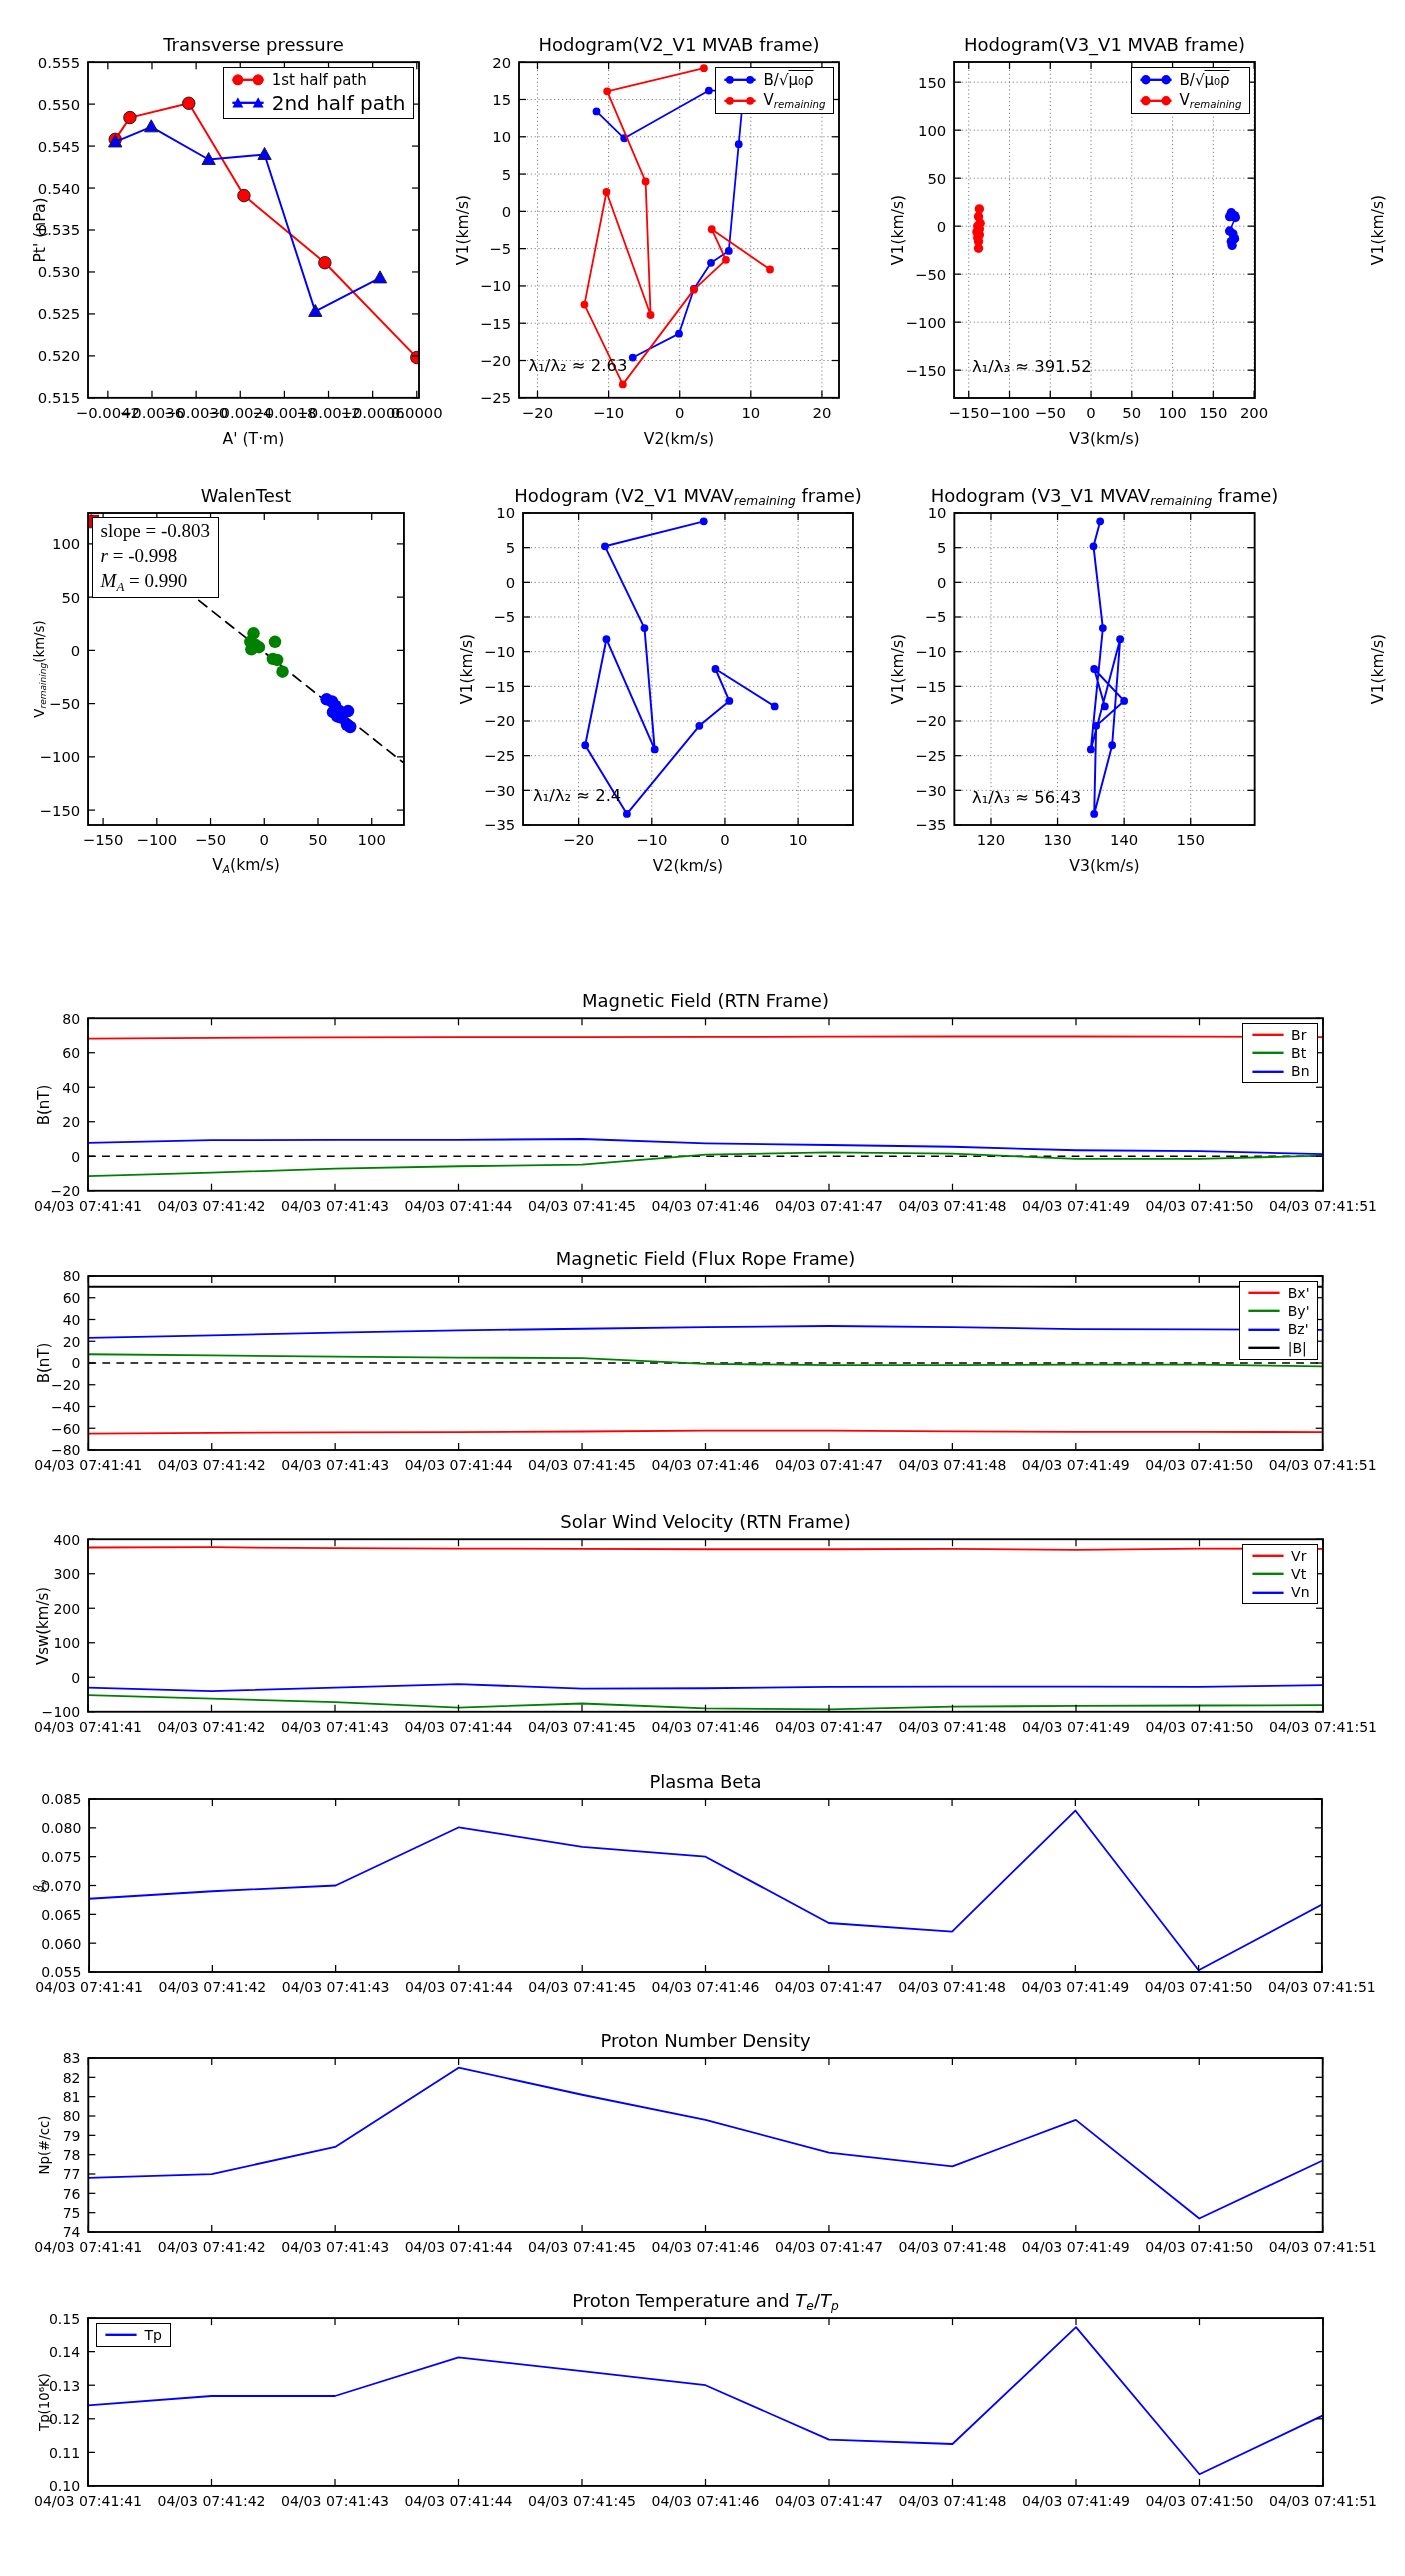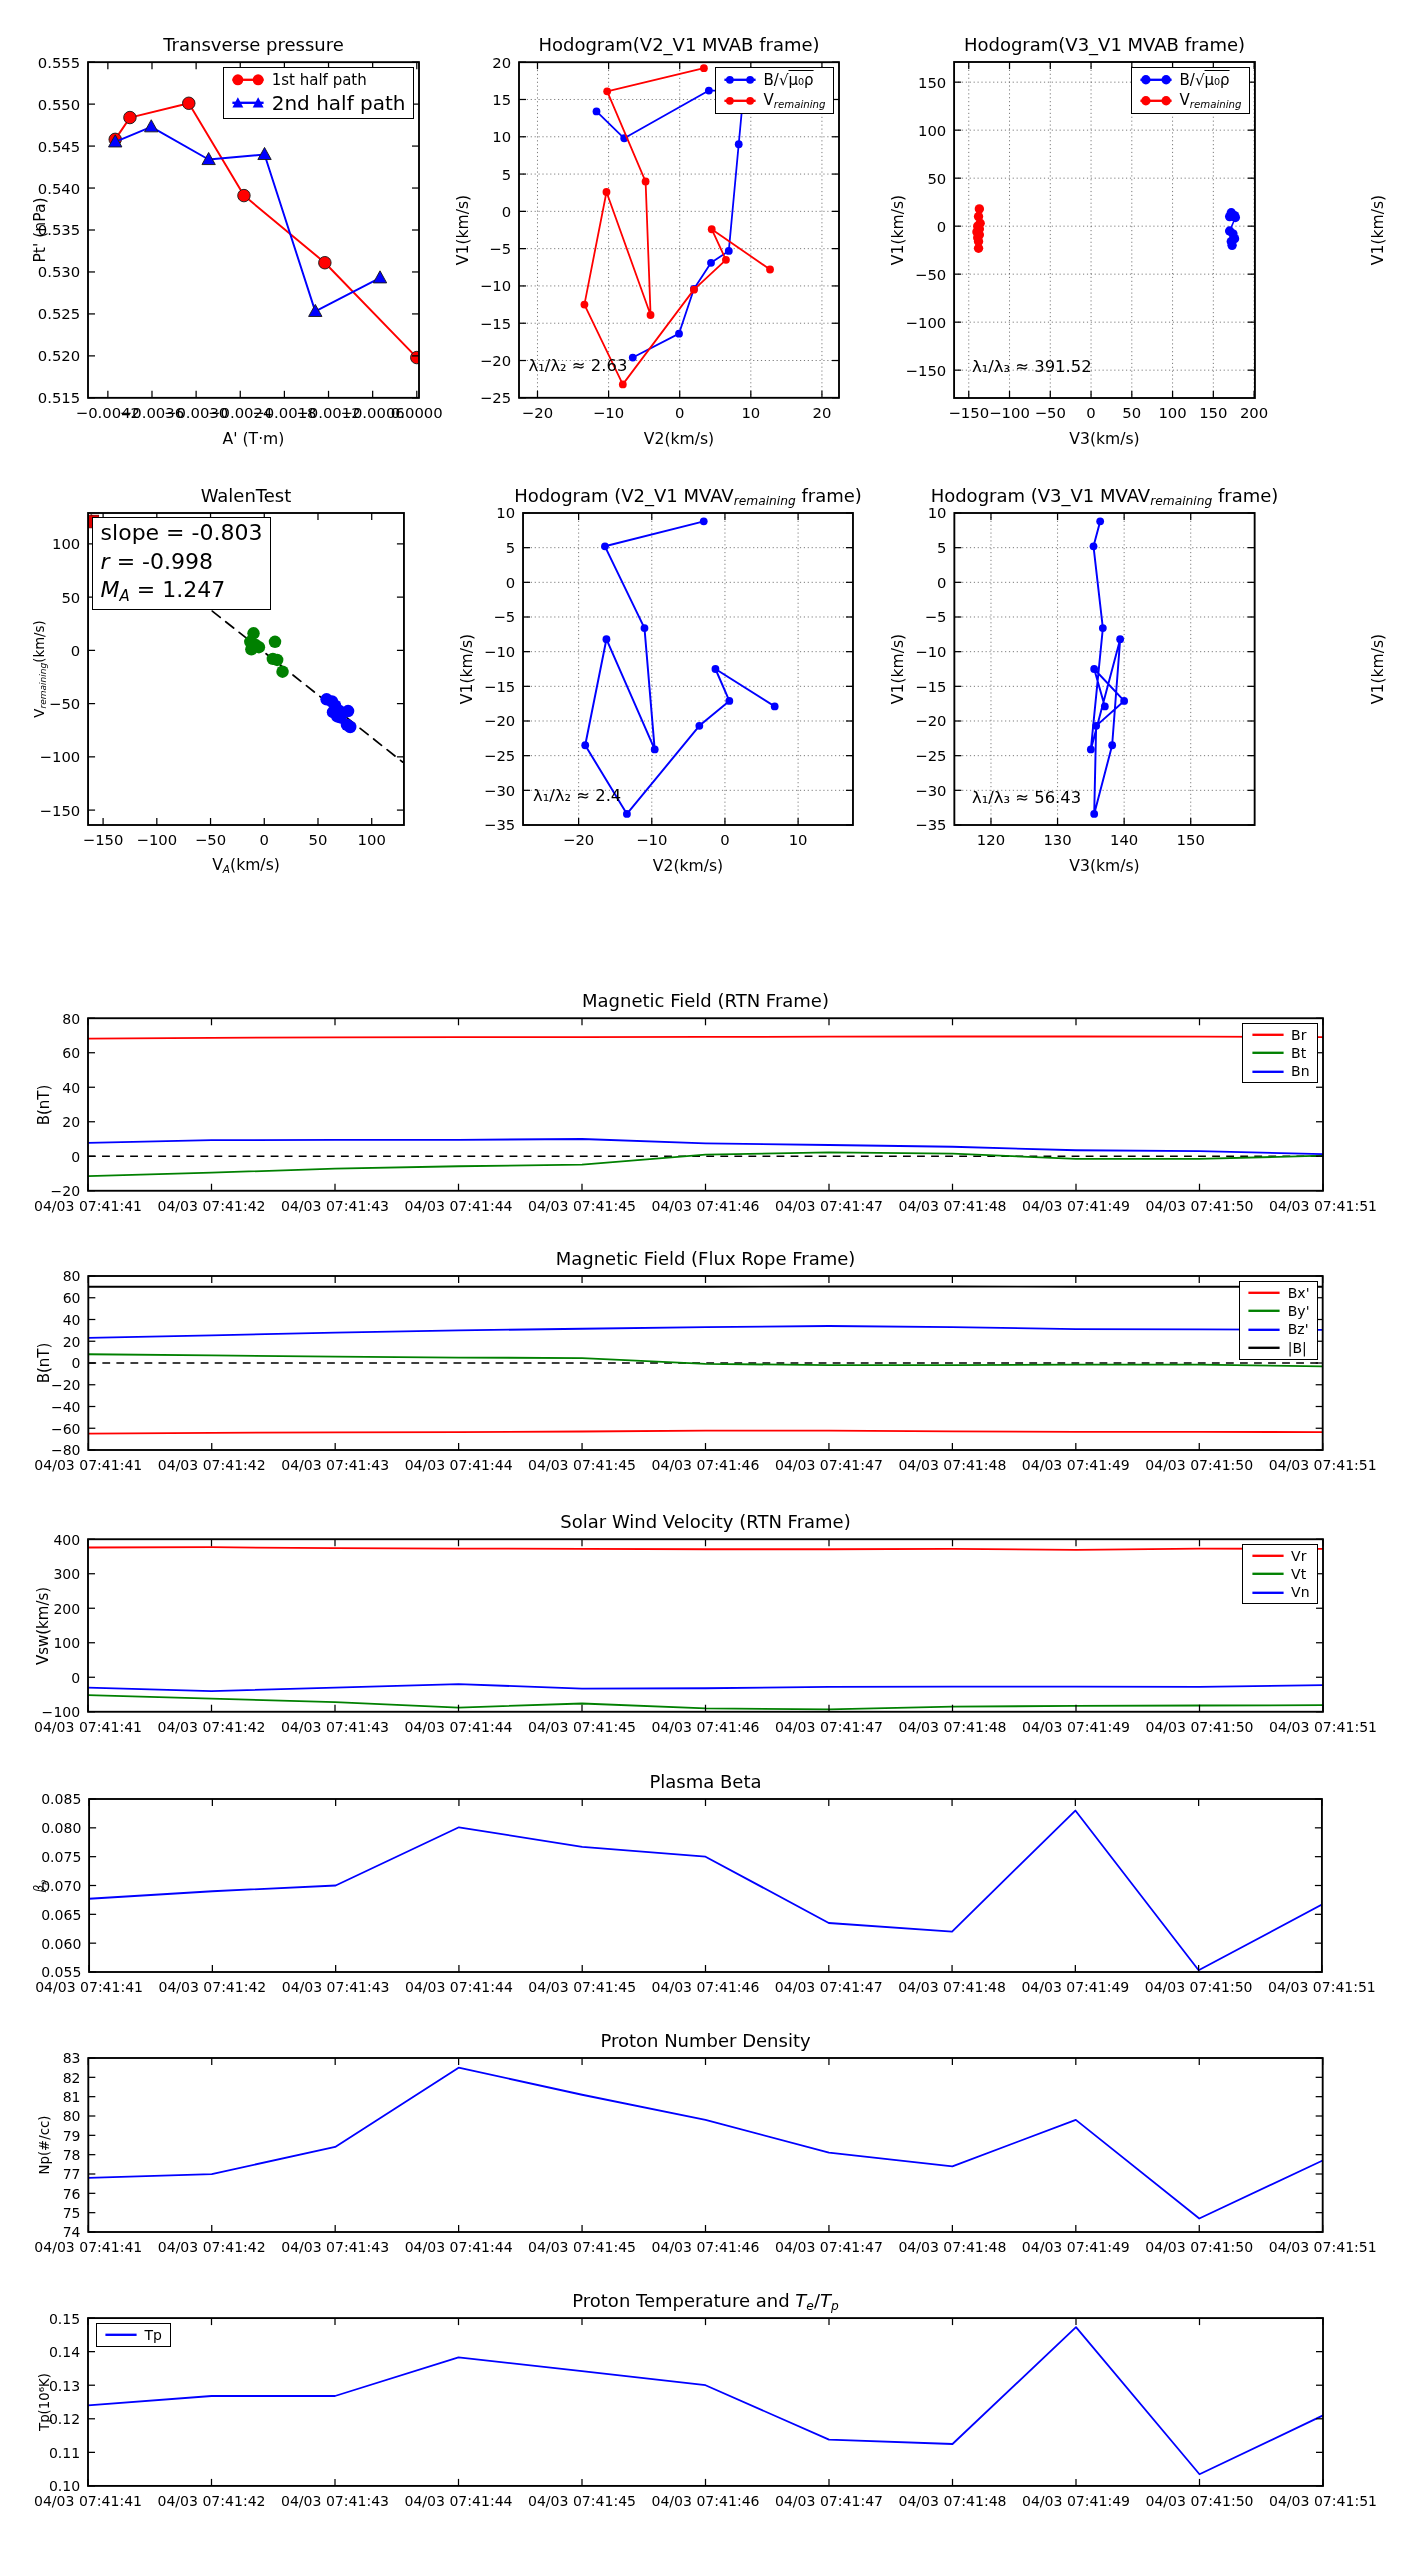--- a/index.html
+++ b/index.html
@@ -9,21 +9,21 @@
   .plot-svg{position:absolute;left:0;top:0;overflow:visible;}
   .plot-title{position:absolute;left:50%;transform:translateX(-50%);white-space:nowrap;
               font-size:18px;color:#000;}
   .x-label{position:absolute;left:50%;transform:translateX(-50%);white-space:nowrap;font-size:15.6px;}
   .y-label{position:absolute;top:50%;white-space:nowrap;font-size:15.6px;
            transform:translate(-50%,-50%) rotate(-90deg);}
   .legend{position:absolute;background:#fff;border:1.4px solid #000;padding:3.1px 7.8px 3.1px 6.2px;
           display:flex;flex-direction:column;gap:2.3px;z-index:5;}
   .legend-item{display:flex;align-items:center;gap:5.5px;font-size:15px;white-space:nowrap;}
   .annot{position:absolute;font-size:16.4px;white-space:nowrap;z-index:4;}
-  .annot.boxed{background:#fff;border:1.6px solid #000;padding:1.6px 7.8px;font-size:22px;line-height:1.3;}
+  .annot.boxed{background:#fff;border:1.6px solid #000;padding:1.6px 7.8px;font-size:19px;line-height:1.3;font-family:Liberation Serif, serif;}
   .sub{font-size:0.68em;font-style:italic;vertical-align:-0.28em;}
   .ital{font-style:italic;}
   .oline{text-decoration:overline;}
   .side-label{position:absolute;white-space:nowrap;font-size:15.6px;
               transform:translate(-50%,-50%) rotate(-90deg);}
 </style>
 </head>
 <body>
 
 <div class="page">
@@ -443,21 +443,21 @@
           <text x="-10" y="114.84982935153585" text-anchor="end" font-size="19" fill="#000">50</text>
           <text x="-10" y="46.590443686006836" text-anchor="end" font-size="19" fill="#000">100</text>
         </g>
       </svg>
       <div class="plot-title" style="top: -28px;"><span>WalenTest</span></div>
       <div class="x-label" style="bottom: -50px;"><span>V</span><span class="sub">A</span><span>(km/s)</span></div>
       <div class="y-label" style="left: -48px; font-size: 13.3px;"><span>V</span><span class="sub">remaining</span><span>(km/s)</span></div>
       <div class="annot boxed" style="left: 3.8px; top: 3.7px;">
         <div><span>slope = -0.803</span></div>
         <div><span class="ital">r</span><span> = -0.998</span></div>
-        <div><span class="ital">M</span><span class="sub">A</span><span> = 1.247</span></div>
+        <div><span class="ital">M</span><span class="sub">A</span><span> = 0.990</span></div>
       </div>
     </div>
   <div class="plot-wrap" style="left:523px;top:513px;width:330px;height:312px;">
       <svg width="330" height="312" class="plot-svg" viewBox="0 0 423 400">
         <defs>
           <clipPath id="hodogram_v2v1_mvav-clip">
             <rect x="0" y="0" width="423" height="400"></rect>
           </clipPath>
         </defs>
         <g stroke="#555" stroke-width="1" stroke-dasharray="1.5 3.5">

